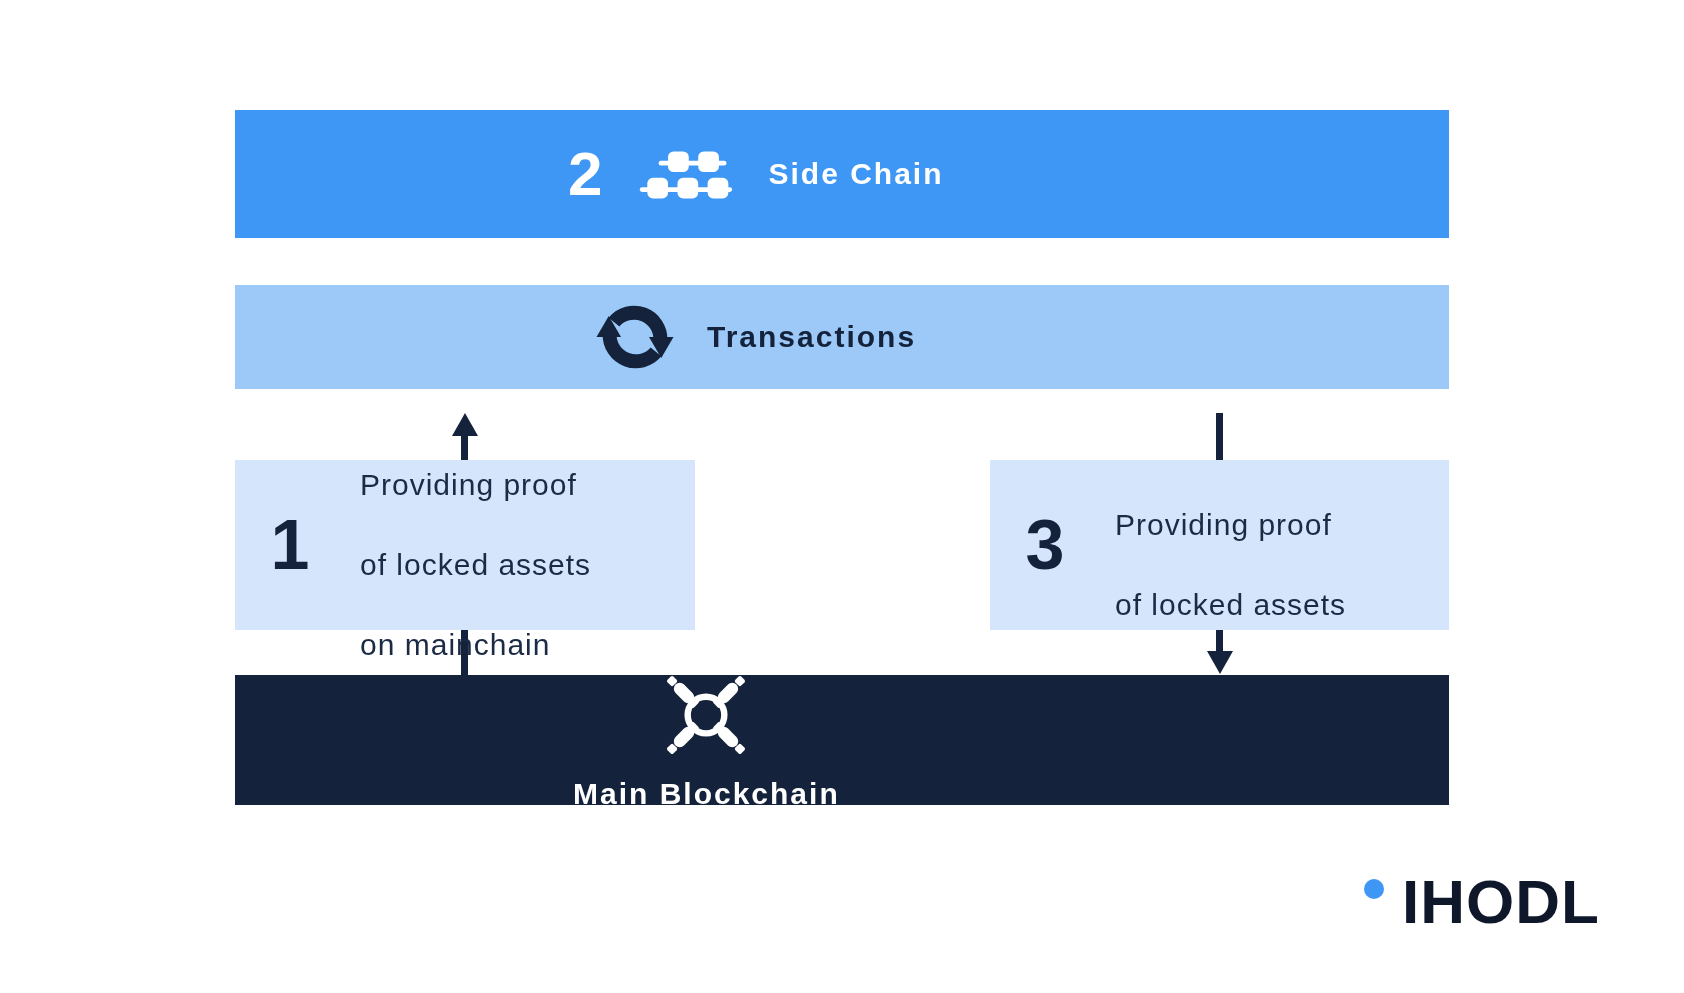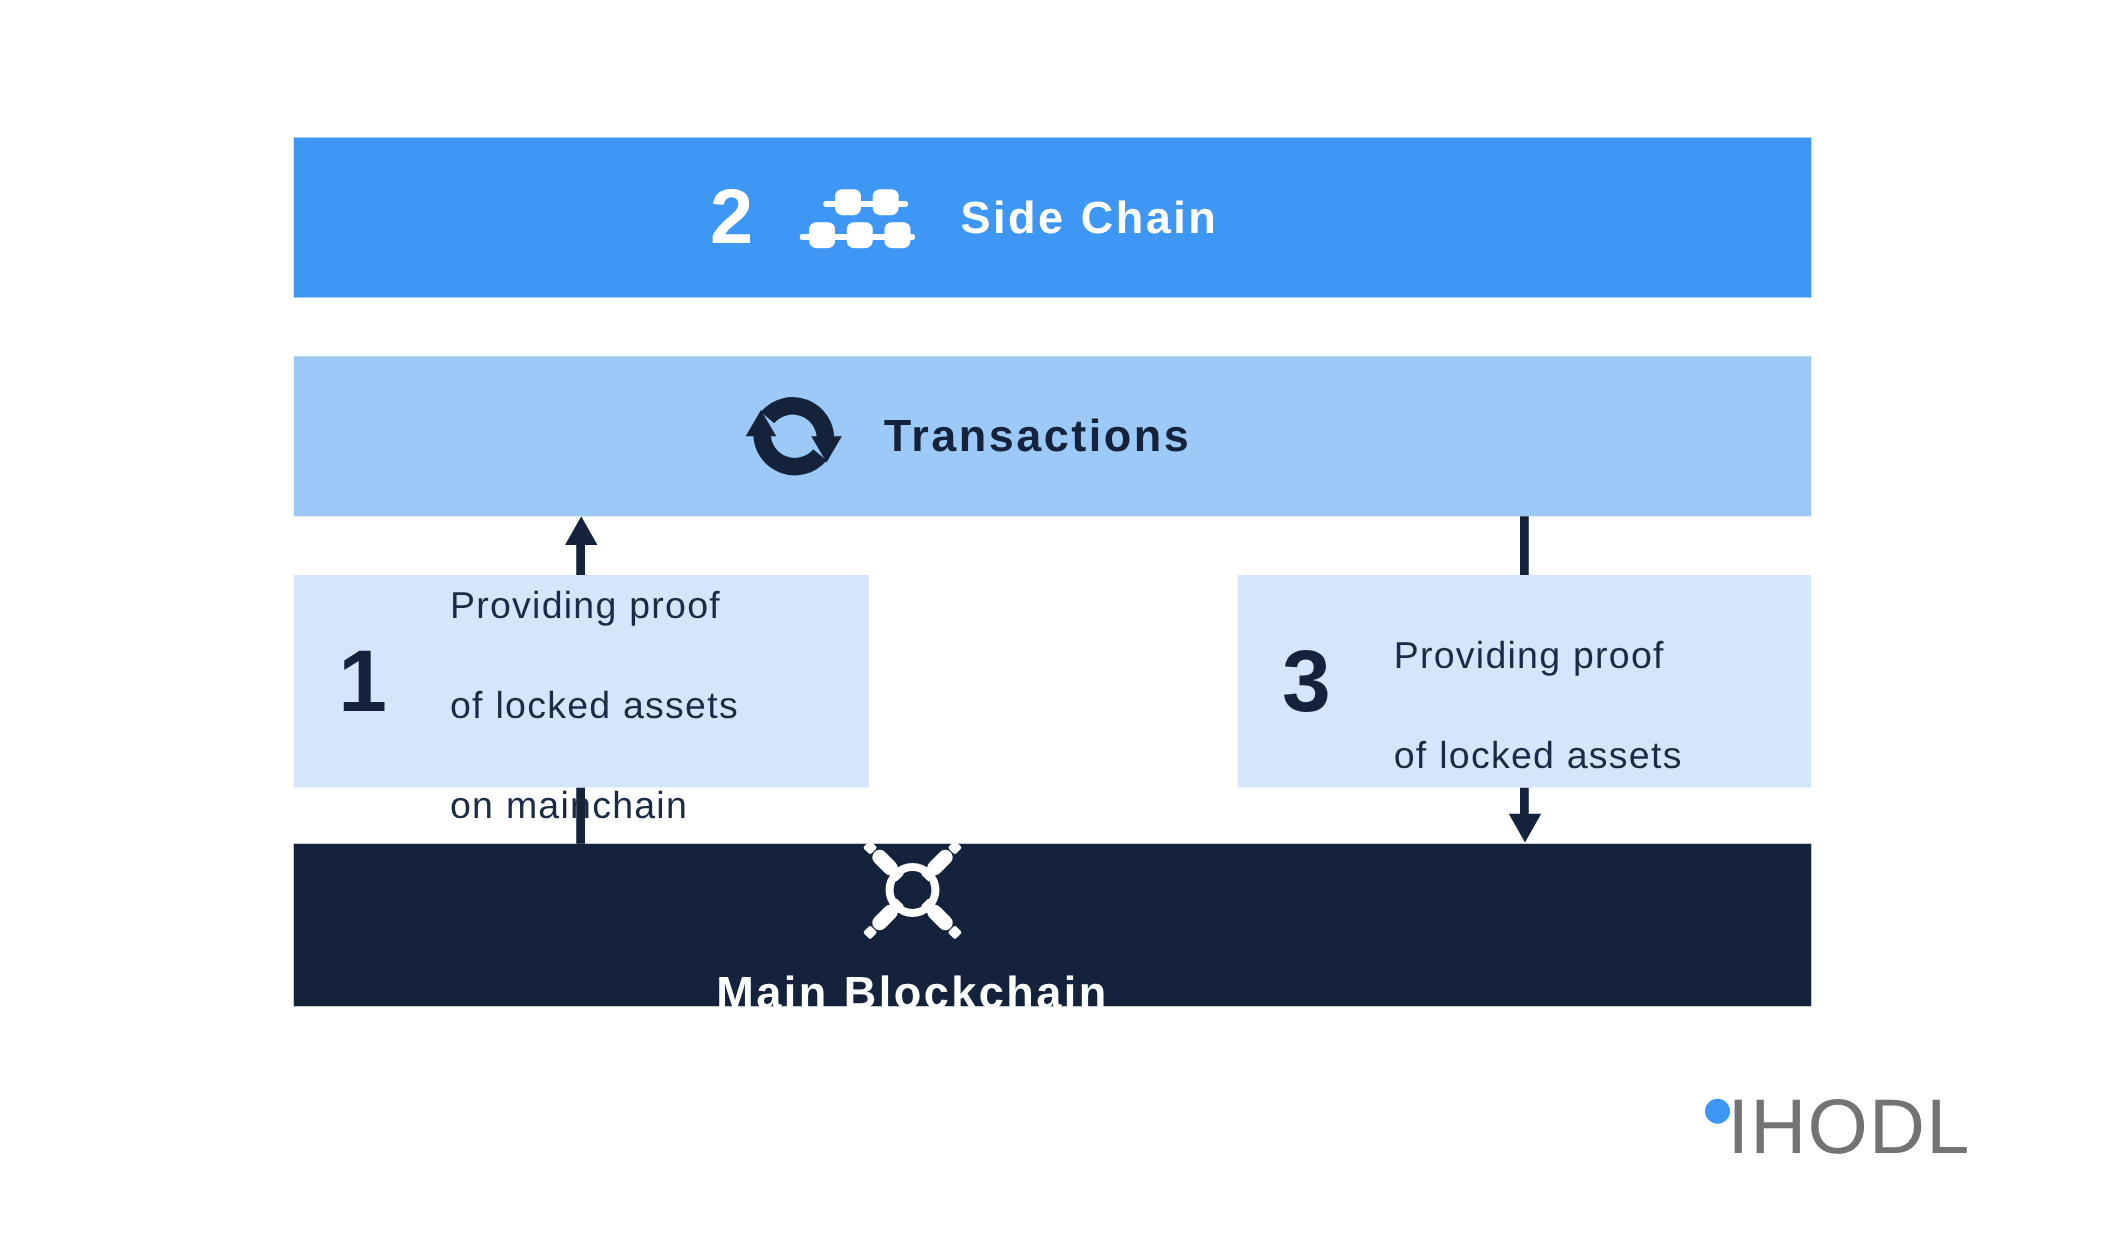--- a/index.html
+++ b/index.html
@@ -2,50 +2,50 @@
 <html><head>
 <meta charset="utf-8">
 <style>
   html,body{margin:0;padding:0;background:#ffffff;}
   body{font-family:"Liberation Sans",sans-serif;}
   .canvas{position:relative;width:1684px;height:993px;background:#ffffff;overflow:hidden;}
 
   
   .banner{position:absolute;left:235px;width:1214px;display:flex;align-items:center;}
   .banner-sidechain{top:110px;height:128px;background:#3E97F5;}
-  .banner-transactions{top:285px;height:128px;background:#9CC9F7;}
+  .banner-transactions{top:285px;height:104px;background:#9CC9F7;}
   .banner-main{top:675px;height:130px;background:#14233B;}
   .banner-inner{display:flex;align-items:center;}
   .inner-sidechain{padding-left:333px;gap:34px;}
   .inner-transactions{padding-left:358px;gap:30px;}
   .inner-main{padding-left:338px;gap:20px;flex-direction:column;}
 
   .step-num-light{color:#ffffff;font-size:62px;font-weight:700;line-height:1;}
-  .banner-label{font-size:36px;font-weight:700;letter-spacing:2px;line-height:1;}
+  .banner-label{font-size:30px;font-weight:700;letter-spacing:2px;line-height:1;}
   .label-light{color:#ffffff;}
   .label-dark{color:#14233B;}
 
   
   .step-box{position:absolute;top:460px;height:170px;background:#D5E5FB;display:flex;align-items:center;padding-left:22px;box-sizing:border-box;}
   .step-box-1{left:235px;width:460px;}
   .step-box-3{left:990px;width:459px;}
   .step-number{width:66px;text-align:center;color:#14233B;font-size:70px;font-weight:700;line-height:1;}
   .step-text{margin-left:37px;color:#1B2B45;font-size:30px;font-weight:400;letter-spacing:1px;line-height:40px;}
   .step-text span{display:block;margin-top:40px;}
 
   
   .vline{position:absolute;width:7px;background:#14233B;}
   .tri{position:absolute;width:0;height:0;border-left:13px solid transparent;border-right:13px solid transparent;}
   .tri-up{border-bottom:23px solid #14233B;}
   .tri-down{border-top:23px solid #14233B;}
 
   
   .logo{position:absolute;left:1358px;top:868px;display:flex;align-items:flex-start;}
   .logo-dot{position:absolute;left:6px;top:11px;width:20px;height:20px;border-radius:50%;background:#3E97F5;}
-  .logo-text{margin-left:24px;color:#737373;font-size:62px;font-weight:400;letter-spacing:1px;line-height:1.1;}
+  .logo-text{margin-left:44px;color:#0f172a;font-size:62px;font-weight:700;letter-spacing:1px;line-height:1.1;}
 
   .icon{display:inline-flex;align-items:center;justify-content:center;}
 </style>
 </head>
 <body>
 
 <div class="canvas">
 
   <section class="banner banner-sidechain">
     <div class="banner-inner inner-sidechain">

